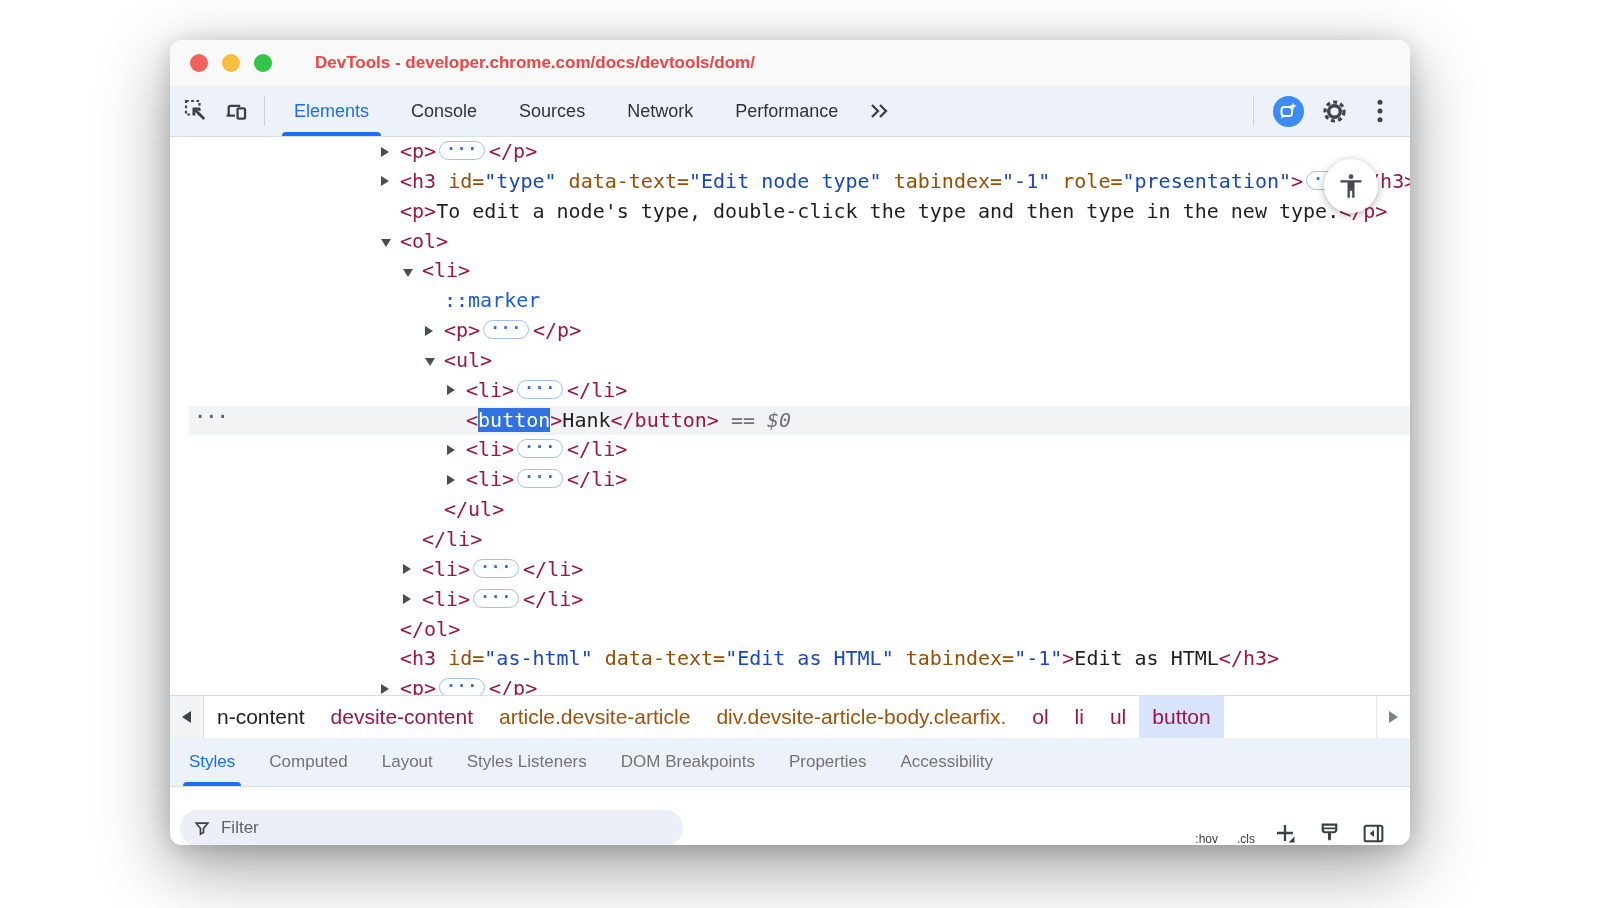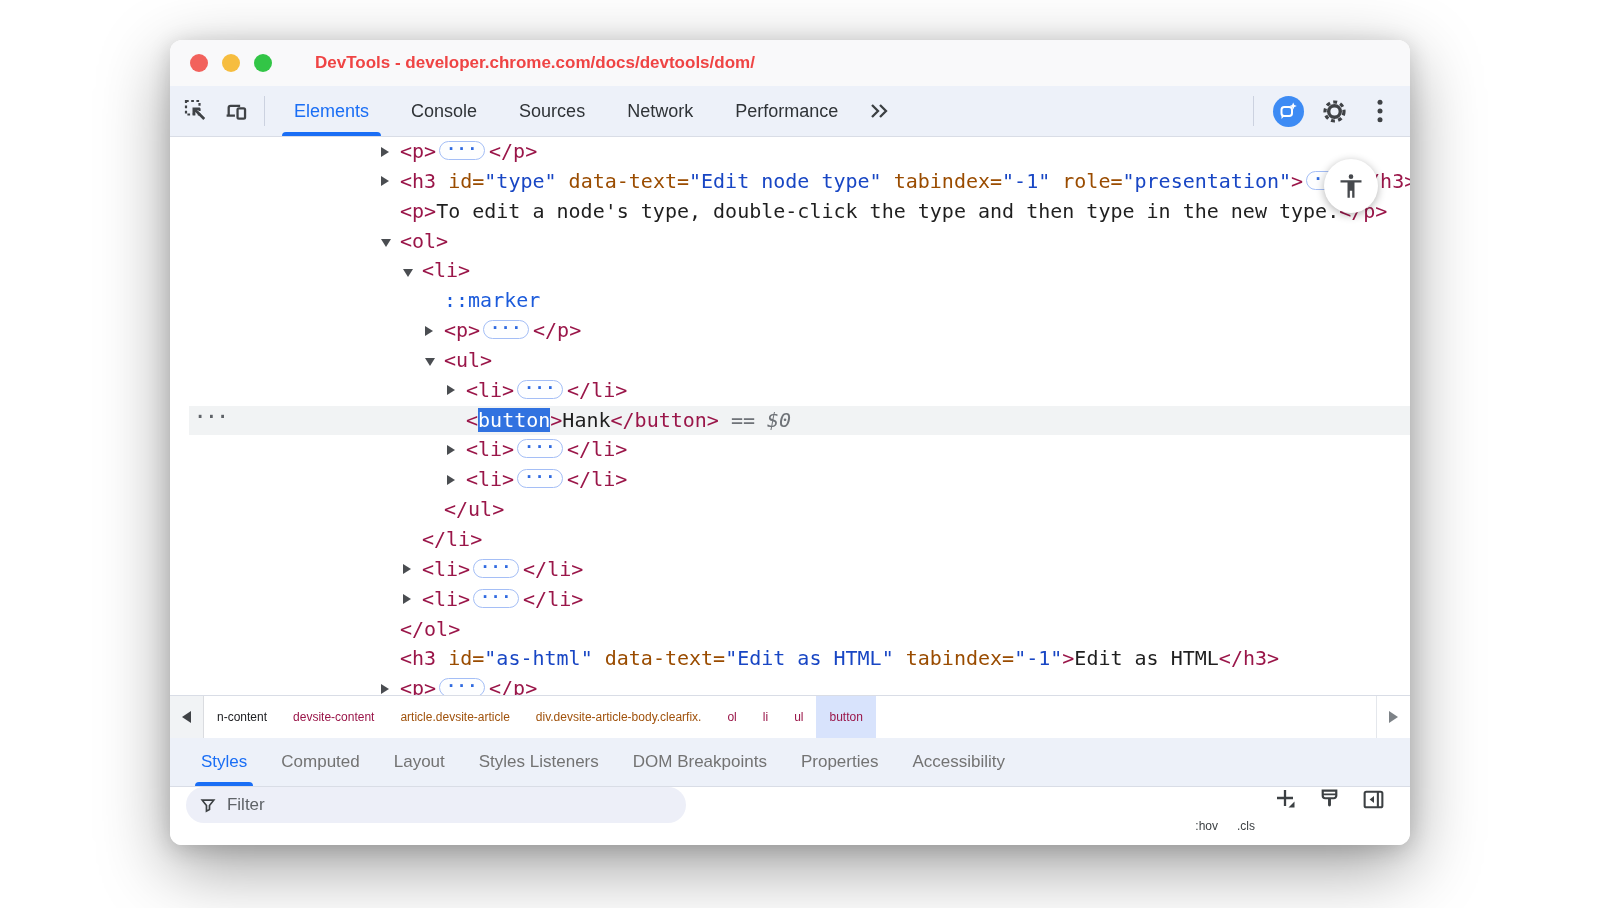--- a/index.html
+++ b/index.html
@@ -44,30 +44,30 @@
   .arrow.e{border-top:8px solid #4a4d51;border-left:5.5px solid transparent;border-right:5.5px solid transparent;margin-top:3px;}
   .gutter{position:absolute;left:6px;top:-3px;color:#5f6368;font-size:17px;font-weight:bold;letter-spacing:1px;}
   .a11y-circle{position:absolute;left:1154px;top:22px;width:54px;height:54px;border-radius:50%;background:#fff;
     box-shadow:0 2px 9px rgba(0,0,0,.3);display:flex;align-items:center;justify-content:center;}
   
   .crumbs{height:42px;border-top:1px solid #d9dde6;background:#fff;display:flex;align-items:stretch;position:relative;overflow:hidden;}
   .crumb-scroll{width:33px;background:#f1f3f5;border-right:1px solid #dadce0;display:flex;align-items:center;justify-content:center;cursor:pointer;flex:none;}
   .crumb-scroll.right{position:absolute;right:0;top:0;bottom:0;background:#fff;border-right:none;border-left:1px solid #e4e7ec;}
   .tri-l{width:0;height:0;border-right:9px solid #3f4246;border-top:6px solid transparent;border-bottom:6px solid transparent;}
   .tri-r{width:0;height:0;border-left:9px solid #7d8287;border-top:6px solid transparent;border-bottom:6px solid transparent;}
-  .crumb{display:flex;align-items:center;padding:0 13px;font-size:12px;cursor:pointer;white-space:nowrap;}
+  .crumb{display:flex;align-items:center;padding:0 13px;font-size:21px;cursor:pointer;white-space:nowrap;}
   .crumb.plain{color:#202124}.crumb.tag{color:#9a1649}.crumb.class{color:#a0520c}
   .crumb.selected{background:#d8e3fc;color:#9a1649;}
   
-  .sbtabs{height:49px;background:#edf1f9;border-bottom:1px solid #d9dde6;display:flex;align-items:center;padding-left:14px;box-sizing:border-box;}
+  .sbtabs{height:49px;background:#edf1f9;border-bottom:1px solid #d9dde6;display:flex;align-items:center;padding-left:2px;box-sizing:border-box;}
   .sbtab{position:relative;height:100%;display:flex;align-items:center;padding:0 17px;font-size:17px;color:#737373;cursor:pointer;}
   .sbtab.active{color:#1a6ef5;}
   .sbtab.active::after{content:"";position:absolute;left:11px;right:11px;bottom:0;height:4px;background:#1a6ef5;border-radius:4px 4px 0 0;}
   
-  .filterbar{height:59px;background:#fff;display:flex;align-items:flex-start;padding:0 24px 0 16px;box-sizing:border-box;gap:19px;}
+  .filterbar{height:59px;background:#fff;display:flex;align-items:flex-end;padding:0 24px 0 10px;box-sizing:border-box;gap:19px;}
   .filterpill{flex:1;max-width:952px;height:36px;border-radius:18px;background:#edeff8;display:flex;align-items:center;padding:0 14px;gap:9px;}
   .filterpill input{border:none;outline:none;background:transparent;font-size:17px;color:#202124;width:100%;
     font-family:"Liberation Sans","DejaVu Sans",sans-serif;}
   .filterpill input::placeholder{color:#5f6368;opacity:1;}
   .ftxtbtn{font-size:12px;color:#3c4043;cursor:pointer;margin-top:32px;}
   .fico{display:flex;align-items:center;justify-content:center;cursor:pointer;}
   svg{display:block;}
 </style>
 </head>
 <body>

